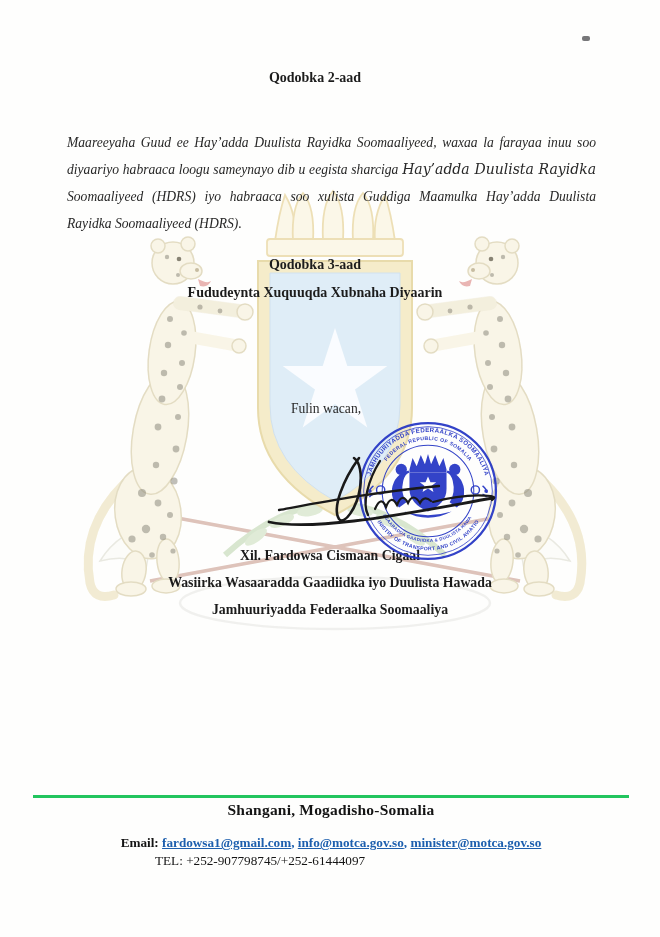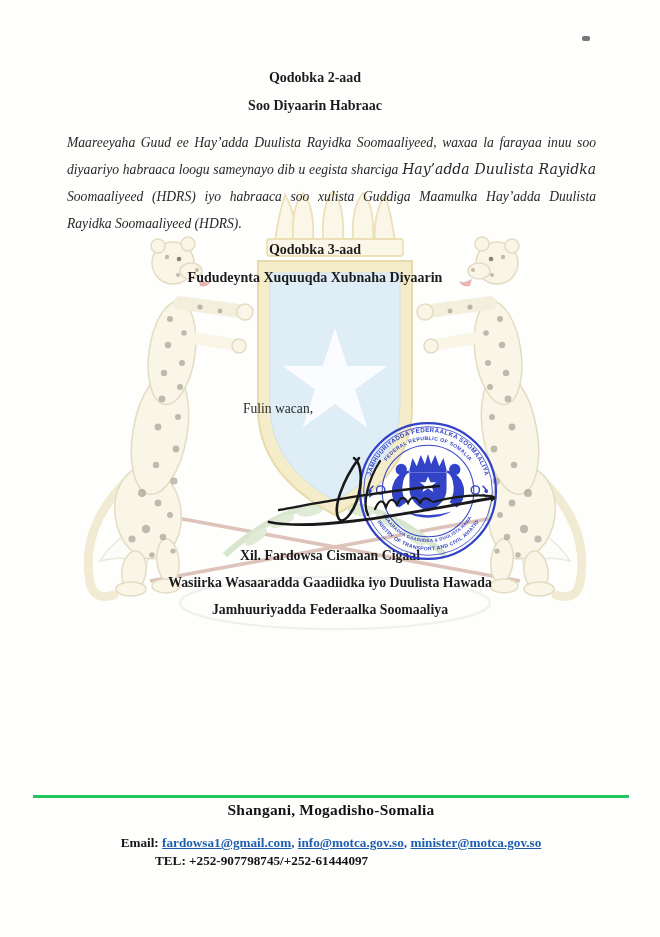--- a/index.html
+++ b/index.html
@@ -9,35 +9,35 @@
     font-family:"Liberation Serif",serif;color:#242424;
   }
   
   .watermark{position:absolute;left:30px;top:183px;width:600px;height:450px;z-index:1;pointer-events:none;}
   
   .layer{position:absolute;z-index:2;}
   .sec-head{left:0;width:630px;text-align:center;font-weight:bold;font-size:14px;color:#1c1c1c;}
   .sec-head div{line-height:28px;}
   .para{left:67px;width:529px;text-align:justify;font-size:13.6px;line-height:27px;color:#272727;font-style:italic;}
   .alt-font{font-family:"DejaVu Serif",serif;font-size:14px;}
-  .salutation{left:0;width:556px;text-align:center;font-size:13.6px;color:#2a2a2a;}
+  .salutation{left:0;width:556px;text-align:center;font-size:13.6px;color:#2a2a2a;padding-left:48px;}
   .name-block{left:0;width:660px;text-align:center;font-weight:bold;font-size:13.8px;line-height:27px;color:#1b1b1b;}
   
   .stamp{position:absolute;left:358px;top:421px;width:140px;height:140px;z-index:3;opacity:.93;}
   .signature{position:absolute;left:263px;top:446px;width:238px;height:96px;z-index:4;}
   
   .footer{
     position:absolute;left:33px;top:795px;width:596px;z-index:2;
     border-top:3px solid #22c55e;padding-top:3px;text-align:center;
   }
   .footer .addr{font-size:15.5px;font-weight:bold;letter-spacing:.2px;color:#141414;}
   .footer .email-line{font-size:13.2px;font-weight:bold;margin-top:16px;color:#141414;}
   .footer .email-line a{color:#1d5fae;text-decoration:underline;cursor:pointer;}
   .footer .email-sep{color:#1d5fae;}
-  .footer .tel-line{font-size:13.2px;font-weight:bold;width:fit-content;margin:2px auto 0 122px;color:#141414;}
+  .footer .tel-line{font-size:13.2px;font-weight:normal;width:fit-content;margin:2px auto 0 122px;color:#141414;}
   
   .smudge{position:absolute;left:582px;top:36px;width:8px;height:5px;background:#5f5f62;border-radius:2px;opacity:.85;z-index:2;}
 </style>
 </head>
 <body>
 
 <div class="page">
 
   <svg class="watermark" viewBox="0 0 600 450" aria-hidden="true">
     <g opacity="0.8">
@@ -128,27 +128,26 @@
             <circle cx="148" cy="92" r="2"></circle>
         </g>
       </g>
 
       <use href="#leoL" transform="translate(610,0) scale(-1,1)"></use>
     </g>
   </svg>
 
   <div class="layer sec-head" style="top:64px;">
     <div>Qodobka 2-aad</div>
-    <div>Soo Diyaarin Habraac</div>
   </div>
   <div class="layer para" style="top:129px;">
     <span>Maareeyaha Guud ee Hay’adda Duulista Rayidka Soomaaliyeed, waxaa la farayaa inuu soo diyaariyo habraaca loogu sameynayo dib u eegista sharciga </span><span class="alt-font">Hay’adda Duulista Rayidka</span><span> Soomaaliyeed (HDRS) iyo habraaca soo xulista Guddiga Maamulka Hay’adda Duulista Rayidka Soomaaliyeed (HDRS).</span>
   </div>
 
-  <div class="layer sec-head" style="top:236px;">
+  <div class="layer sec-head" style="top:251px;">
     <div>Qodobka 3-aad</div>
     <div>Fududeynta Xuquuqda Xubnaha Diyaarin</div>
   </div>
 
   <div class="layer salutation" style="top:401px;">Fulin wacan,</div>
 
   <svg class="stamp" viewBox="0 0 136 136" aria-hidden="true">
     <defs>
       <path id="arcTopOuter" d="M 12.7 83.9 A 57.5 57.5 0 1 1 123.3 83.9"></path>
       <path id="arcTopInner" d="M 21.5 84.9 A 49.5 49.5 0 1 1 114.5 84.9"></path>

